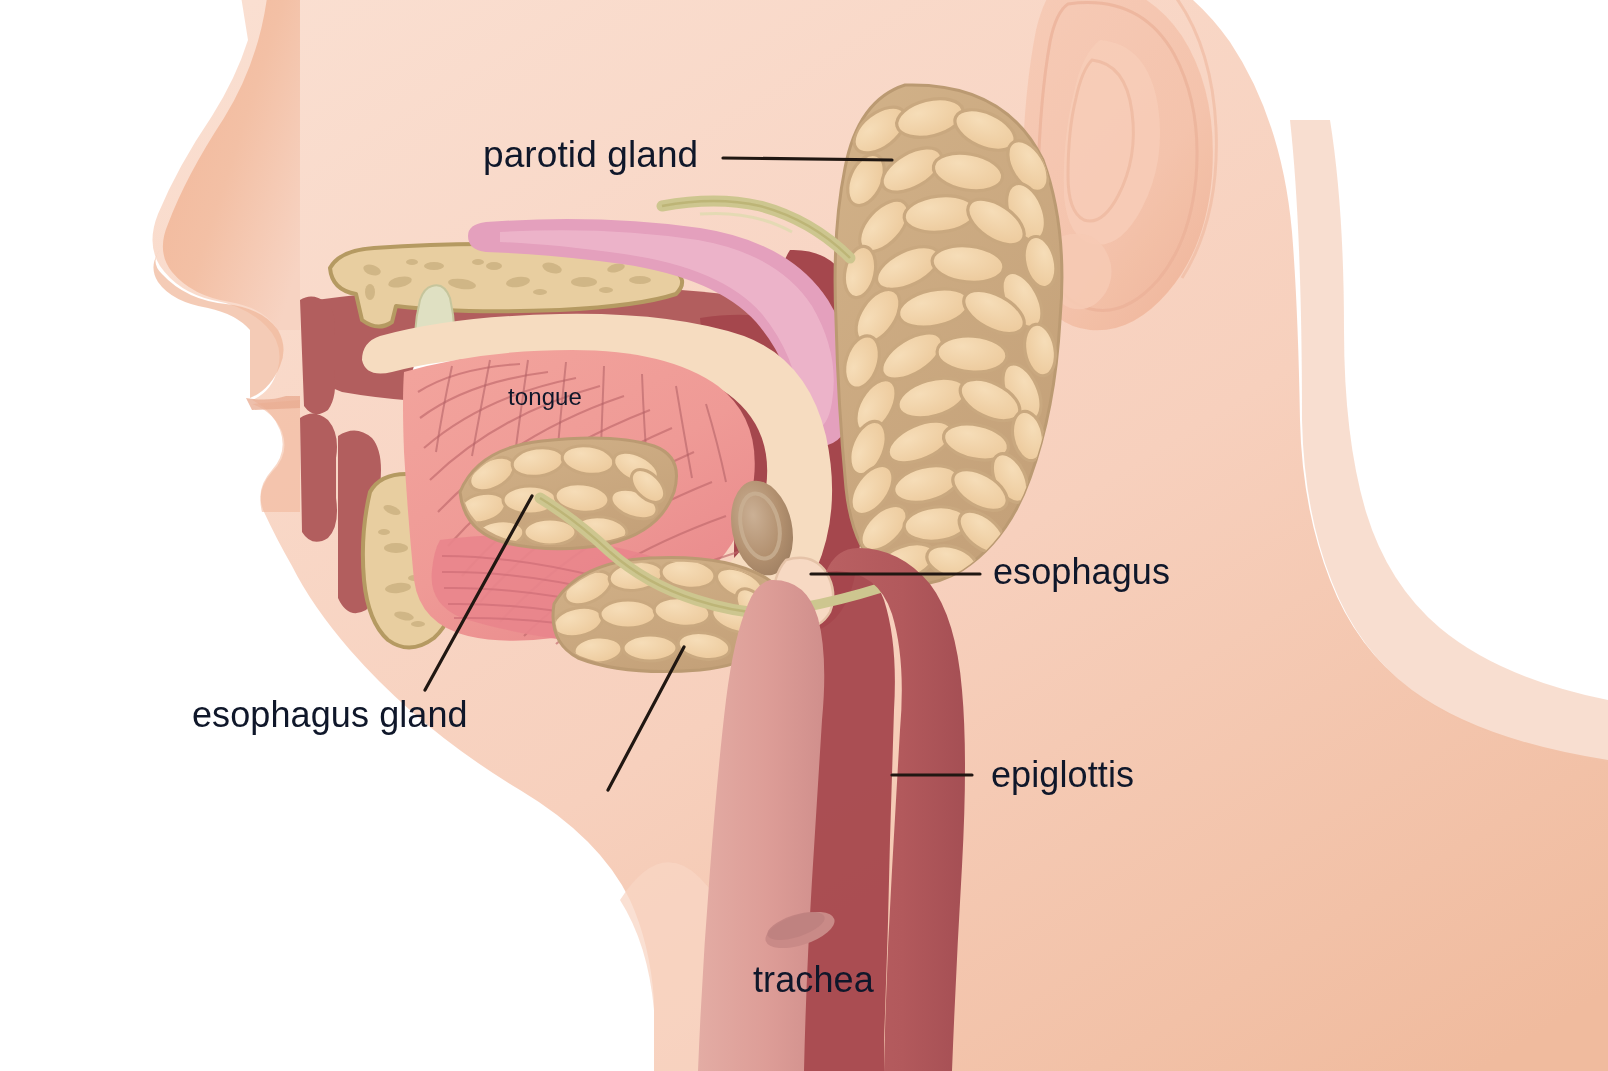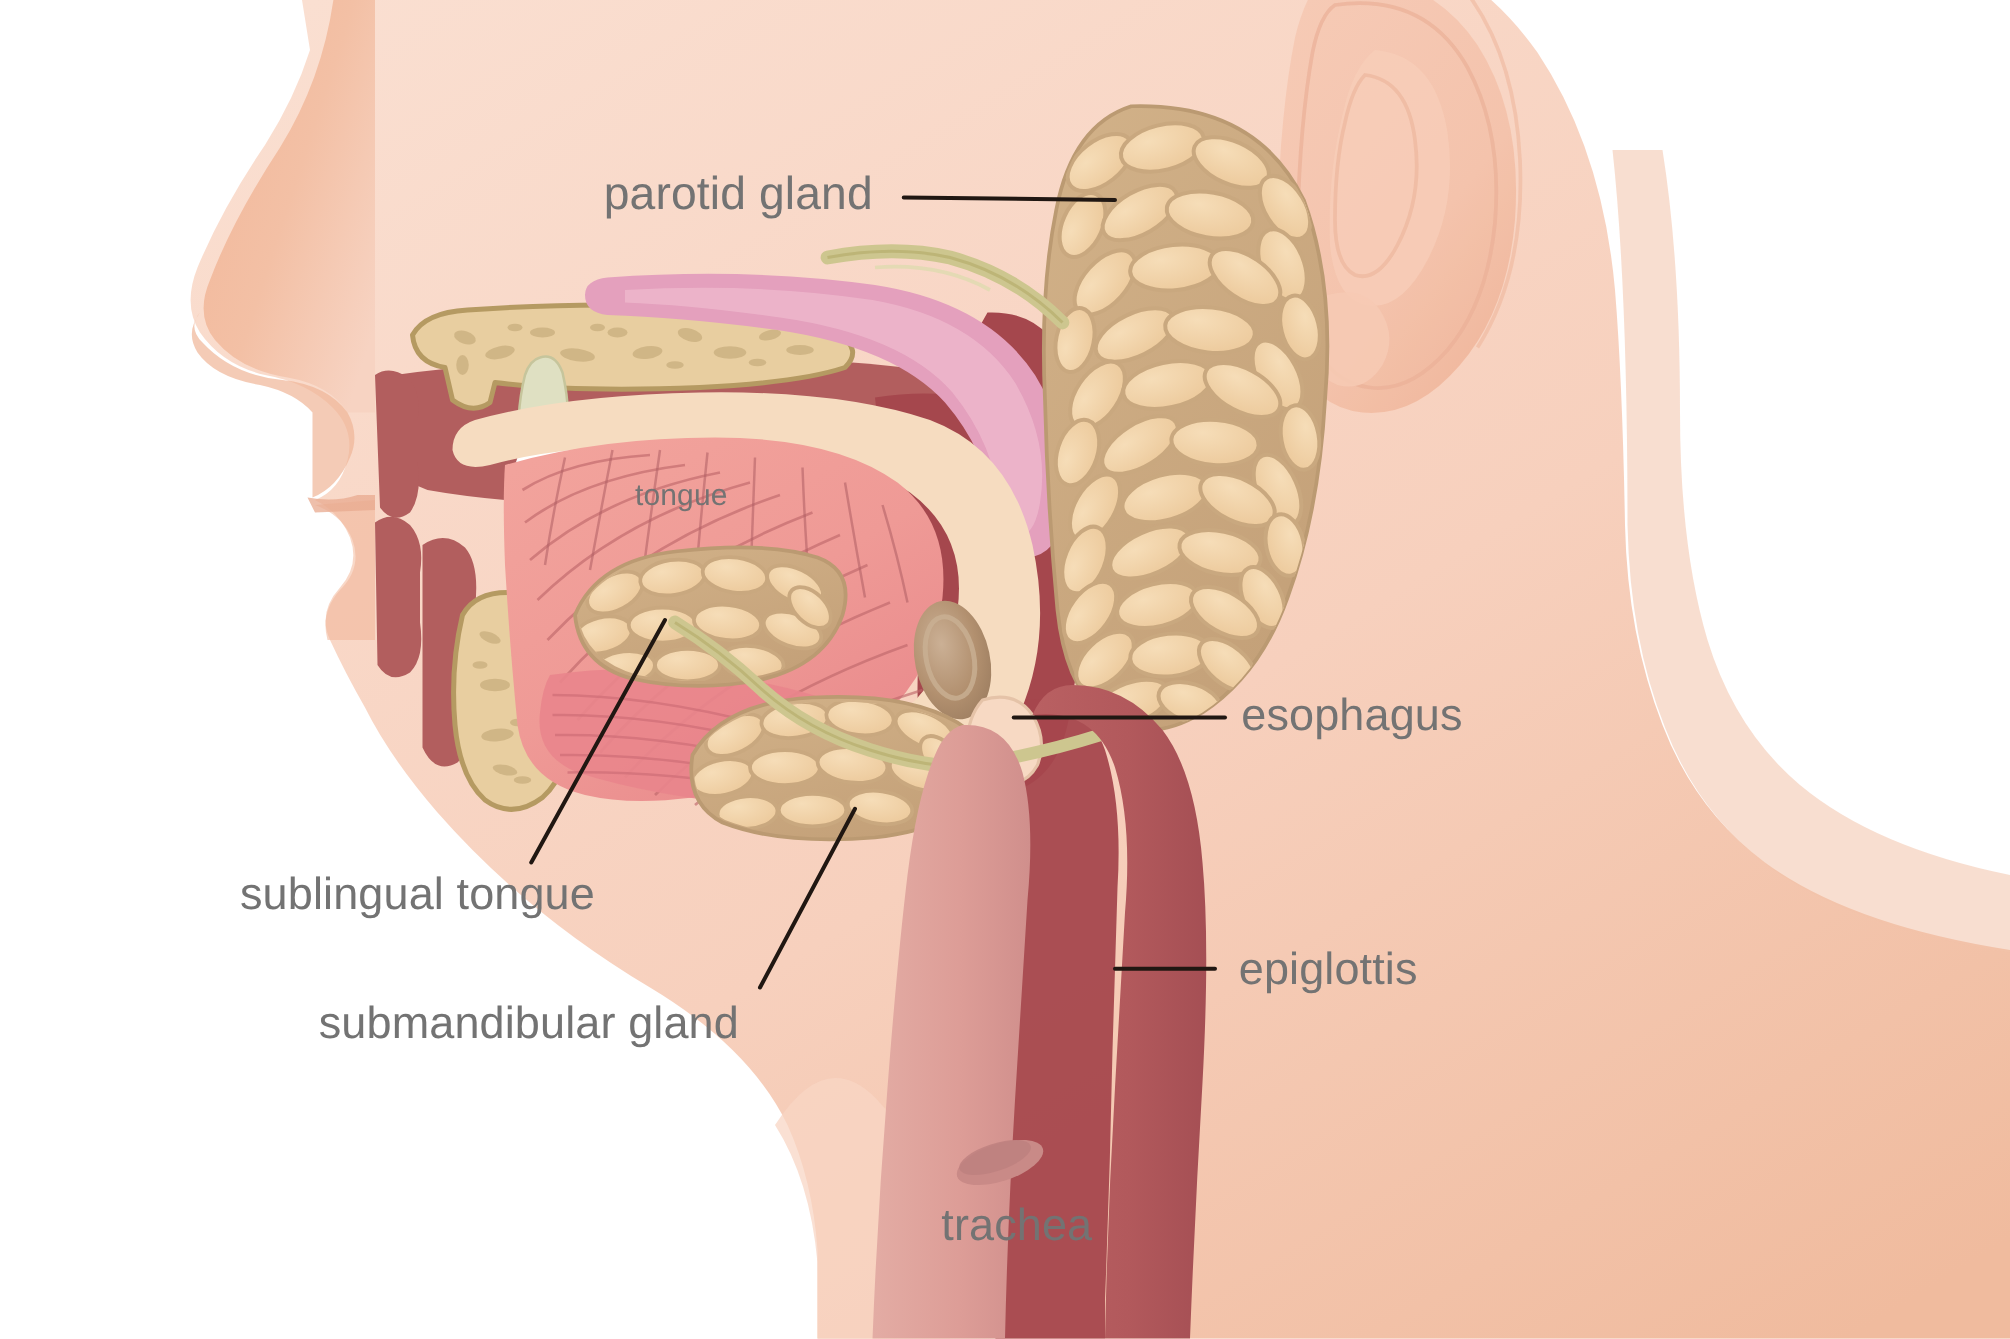--- a/index.html
+++ b/index.html
@@ -5,21 +5,21 @@
 <style>
   html,body{margin:0;padding:0;background:#ffffff;}
   body{
     width:1608px;height:1071px;overflow:hidden;
     font-family:"Liberation Sans","DejaVu Sans",sans-serif;
   }
   #stage{position:relative;width:1608px;height:1071px;background:#ffffff;}
   #stage svg{display:block;position:absolute;left:0;top:0;}
   .lbl{
     position:absolute;
-    color:#737373;
+    color:#0f172a;
     font-family:"Liberation Sans","DejaVu Sans",sans-serif;
     font-weight:400;
     white-space:nowrap;
     letter-spacing:.1px;
     line-height:1;
   }
   #lbl-parotid{left:483px;top:136px;font-size:37px;}
   #lbl-tongue{left:508px;top:385px;font-size:24px;}
   #lbl-epiglottis{left:993px;top:554px;font-size:36px;}
   #lbl-esophagus{left:991px;top:757px;font-size:36px;}
@@ -430,17 +430,16 @@
     <line x1="892" y1="775" x2="972" y2="775"></line>
     <line x1="425" y1="690" x2="532" y2="496"></line>
     <line x1="608" y1="790" x2="684" y2="647"></line>
   </g>
 </svg>
 
 <div class="lbl" id="lbl-parotid">parotid gland</div>
 <div class="lbl" id="lbl-tongue">tongue</div>
 <div class="lbl" id="lbl-epiglottis">esophagus</div>
 <div class="lbl" id="lbl-esophagus">epiglottis</div>
-<div class="lbl" id="lbl-sublingual">sublingual tongue</div>
-<div class="lbl" id="lbl-submandibular">submandibular gland</div>
+<div class="lbl" id="lbl-sublingual">esophagus gland</div>
 <div class="lbl" id="lbl-trachea">trachea</div>
 
 </div>
 
 </body></html>

